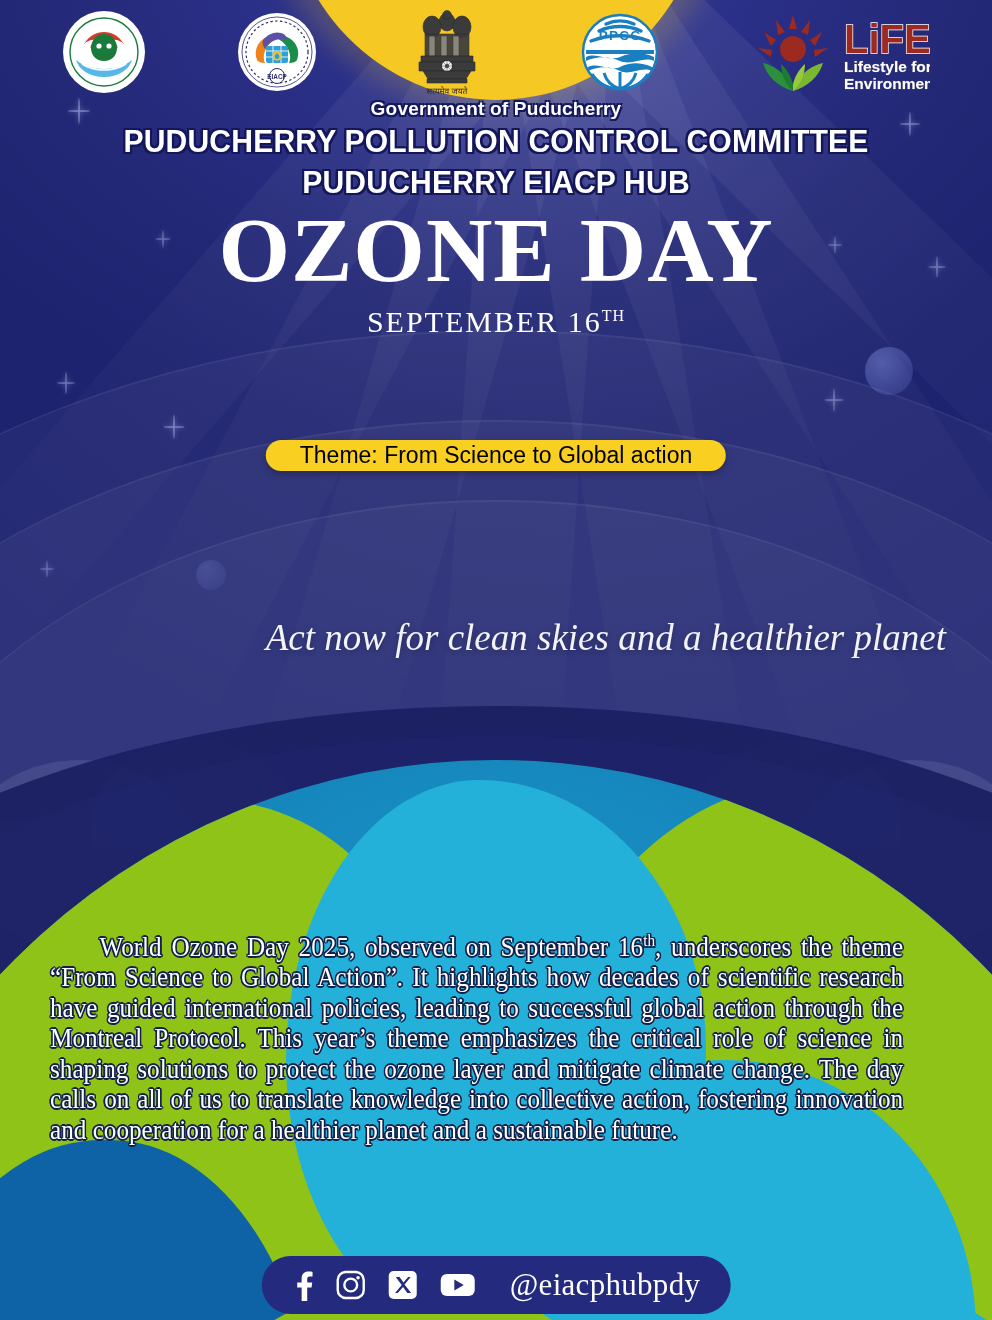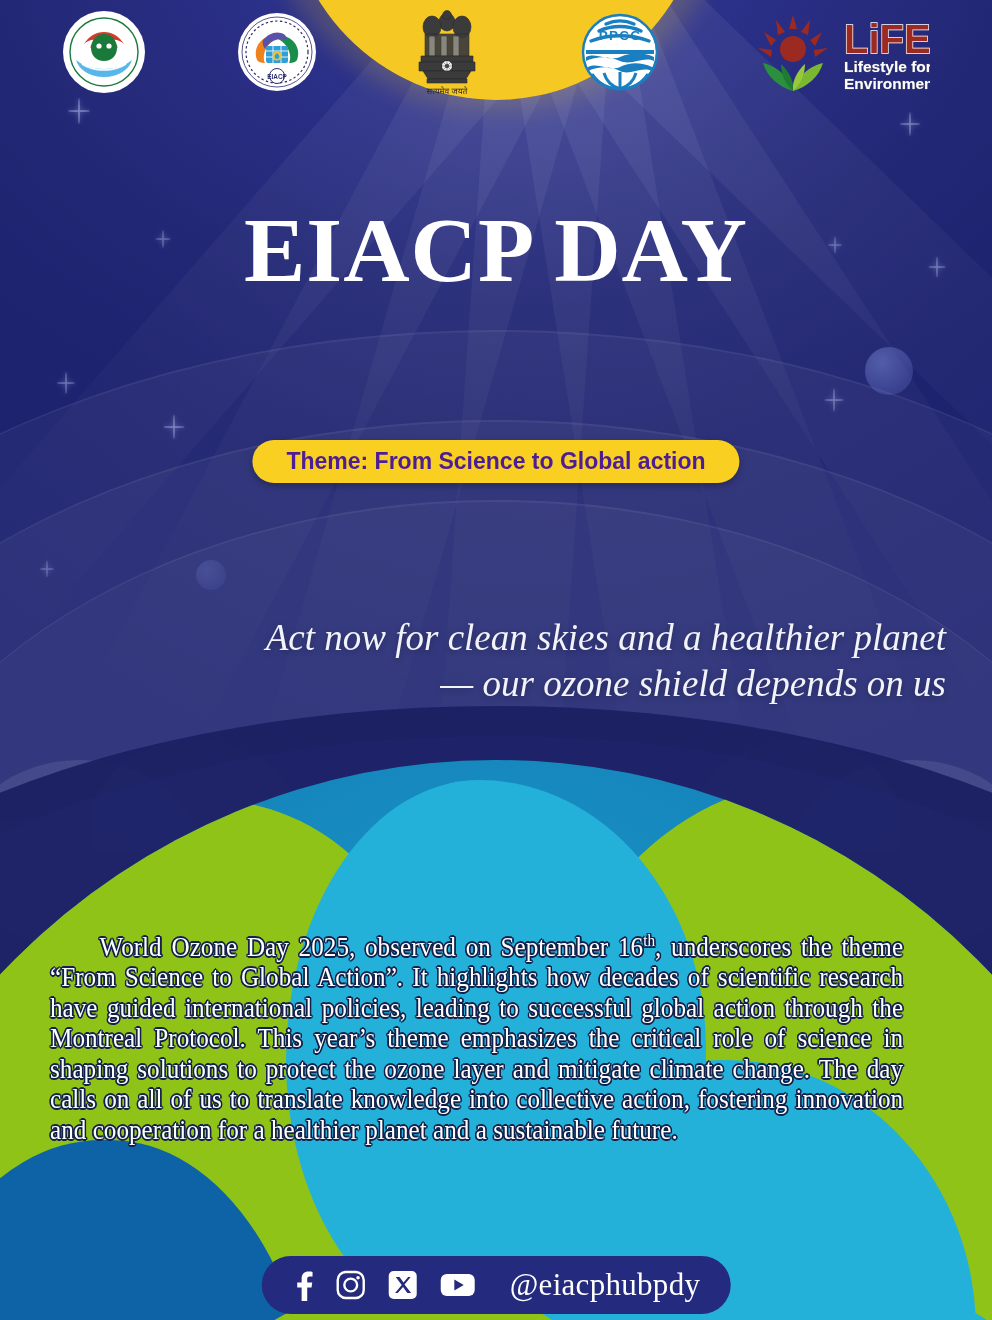--- a/index.html
+++ b/index.html
@@ -136,24 +136,24 @@
     margin-top:6px;
     font-size:30px; color:#ffffff; letter-spacing:2px;
     font-family:"Liberation Serif", serif;
   }
   .date sup{ font-size:16px; letter-spacing:1px; }
 
   
   .theme-pill{
     position:absolute; left:50%; transform:translateX(-50%);
     top:440px; z-index:9;
-    background:#f9cf22; color:#4c1d95;
+    background:#f9cf22; color:#000000;
     border-radius:34px;
-    padding:8px 34px;
-    font-size:23px; font-weight:bold;
+    padding:2px 34px;
+    font-size:23px; font-weight:normal;
     white-space:nowrap;
     box-shadow:0 3px 7px rgba(0,0,0,.28);
   }
 
   
   .tagline{
     position:absolute; left:50%; transform:translateX(-50%);
     top:615px; width:900px; z-index:9;
     text-align:right; color:#f2f3fb;
     font-family:"Liberation Serif", serif;
@@ -375,30 +375,35 @@
         <path d="M41 82c-7-6-12-16-12-27 6 5 11 14 12 21z" fill="#1f7a33"></path>
         <path d="M41 82c7-6 12-16 12-27-6 5-11 14-12 21z" fill="#98c93a"></path>
 
         <text x="92" y="44" font-family="Liberation Sans, sans-serif" font-size="40" font-weight="bold" fill="#9c2a20" stroke="#ffffff" stroke-width="1.4" paint-order="stroke">LiFE</text>
         <text x="92" y="63" font-family="Liberation Sans, sans-serif" font-size="15.5" font-weight="bold" fill="#ffffff" stroke="#6a6a6a" stroke-width="0.5" paint-order="stroke">Lifestyle for</text>
         <text x="92" y="80" font-family="Liberation Sans, sans-serif" font-size="15.5" font-weight="bold" fill="#ffffff" stroke="#6a6a6a" stroke-width="0.5" paint-order="stroke">Environment</text>
       </svg>
     </div>
   </div>
 
+  <div class="org-block">
+    <div class="gov-line">Government of Puducherry</div>
+    <div class="org-line">PUDUCHERRY POLLUTION CONTROL COMMITTEE</div>
+    <div class="org-line">PUDUCHERRY EIACP HUB</div>
+  </div>
 
   <div class="titles">
-    <div class="ozone">EIACP DAY</div>
+    <div class="ozone">OZONE DAY</div>
+    <div class="date"><span>SEPTEMBER 16</span><sup>TH</sup></div>
   </div>
 
   <div class="theme-pill">Theme: From Science to Global action</div>
 
   <div class="tagline">
     <div>Act now for clean skies and a healthier planet</div>
-    <div>— our ozone shield depends on us</div>
   </div>
 
   <p class="body-copy"><span>World Ozone Day 2025, observed on September 16</span><sup>th</sup><span>, underscores the theme “From Science to Global Action”. It highlights how decades of scientific research have guided international policies, leading to successful global action through the Montreal Protocol. This year’s theme emphasizes the critical role of science in shaping solutions to protect the ozone layer and mitigate climate change. The day calls on all of us to translate knowledge into collective action, fostering innovation and cooperation for a healthier planet and a sustainable future.</span></p>
 
   <div class="social-bar">
     <span class="soc-icon">
       <svg width="22" height="32" viewBox="0 0 22 32" aria-hidden="true">
         <path d="M15.5 32V18.6h4.3l.7-5.2h-5V10c0-1.5.4-2.5 2.6-2.5h2.7V2.9C20.3 2.8 18.6 2.6 16.7 2.6c-4 0-6.8 2.5-6.8 7v3.8H5.5v5.2h4.4V32z" fill="#ffffff"></path>
       </svg>
     </span>

